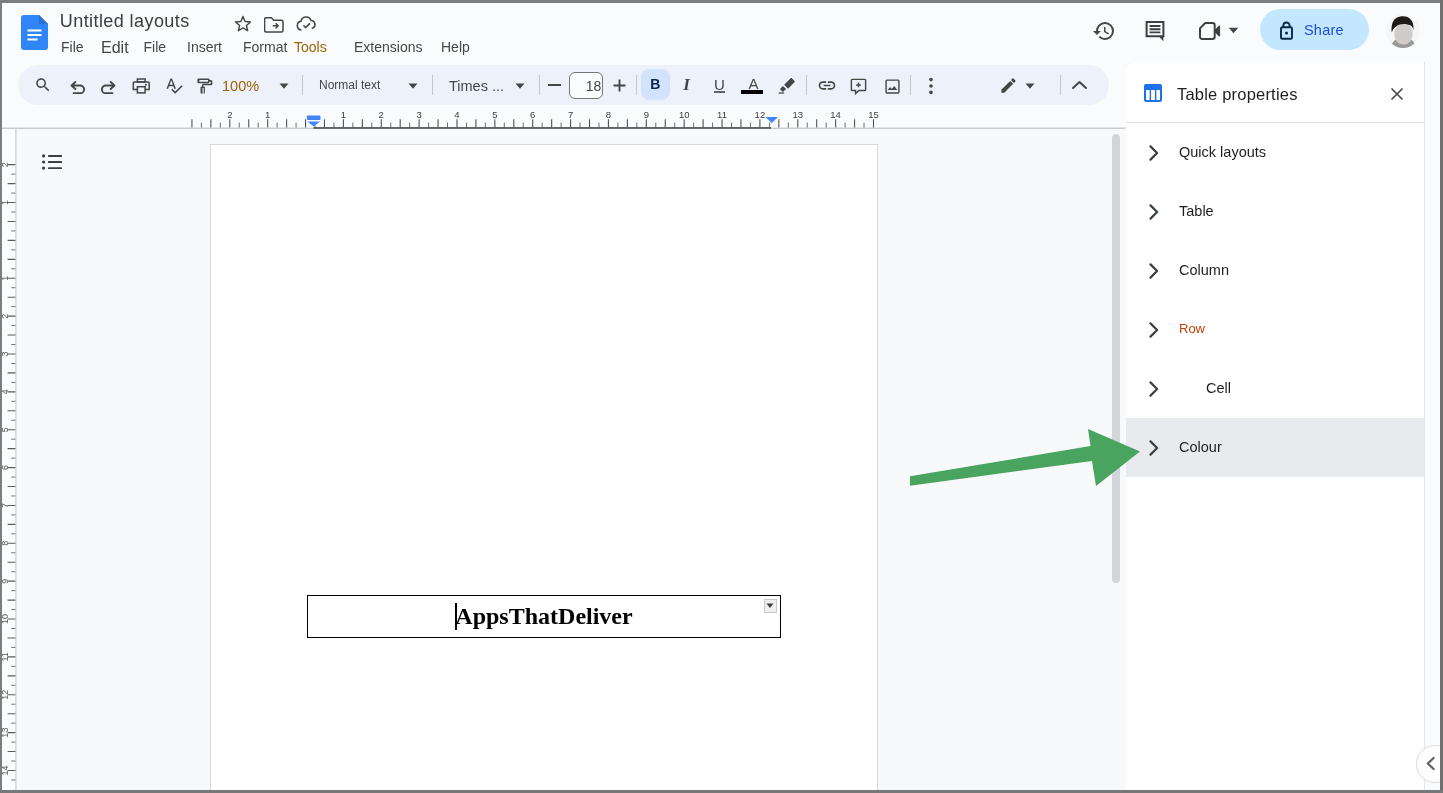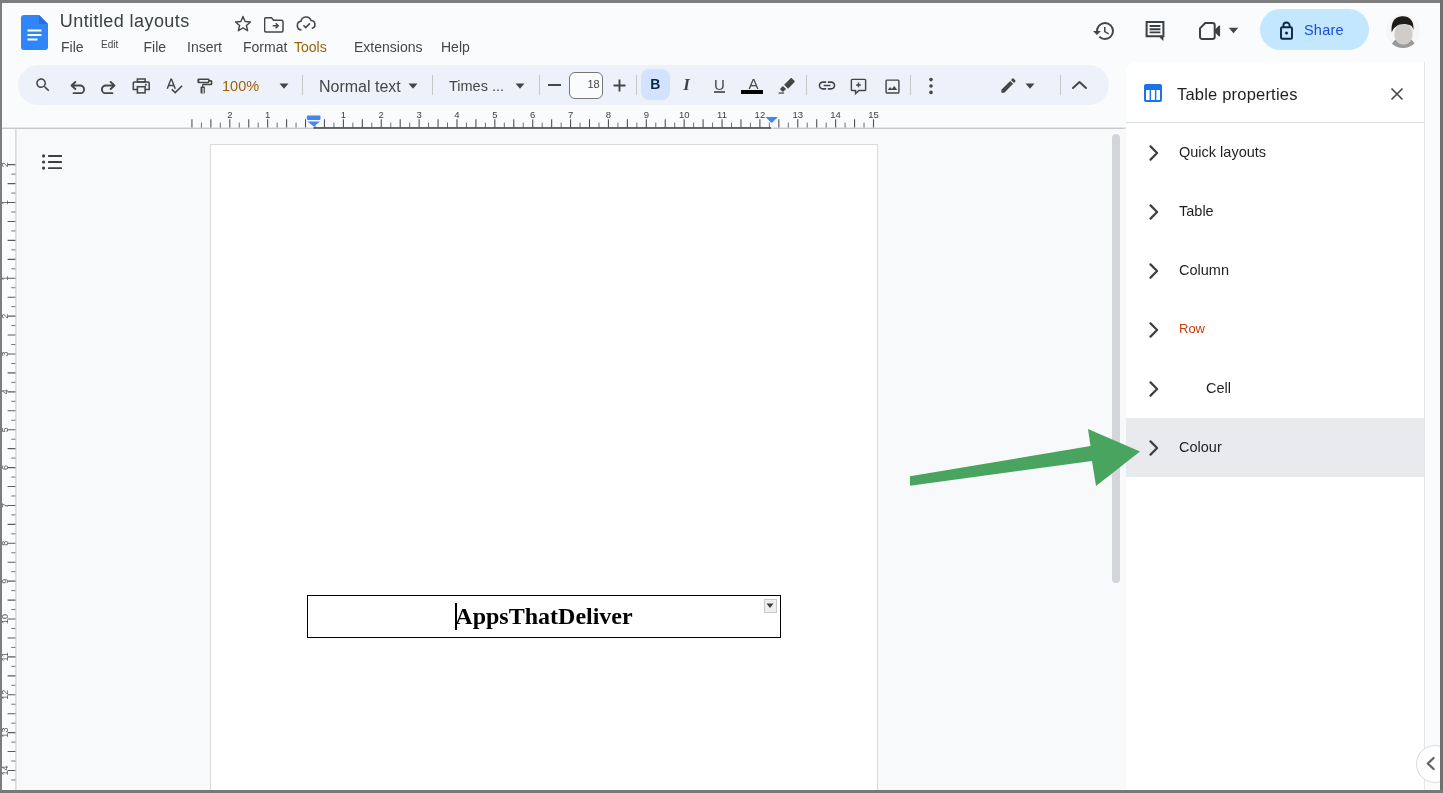--- a/index.html
+++ b/index.html
@@ -165,21 +165,21 @@
 <svg class="abs" style="left:264px;top:15.5px" width="20" height="17" viewBox="0 0 24 20">
   <path d="M2.5,2 h6.5 l2.5,2.8 h9.5 a1.8,1.8 0 0 1 1.8,1.8 v10.6 a1.8,1.8 0 0 1 -1.8,1.8 h-18.5 a1.8,1.8 0 0 1 -1.8,-1.8 v-13.4 a1.8,1.8 0 0 1 1.8,-1.8 z" fill="none" stroke="#444746" stroke-width="1.8"></path>
   <path d="M10.5,11.5 h6 M14,8.5 l3,3 -3,3" fill="none" stroke="#444746" stroke-width="1.8"></path>
 </svg>
 
 <svg class="abs" style="left:296px;top:16px" width="21" height="16" viewBox="0 0 24 18">
   <path d="M6.2,15.8 a5,5 0 0 1 -0.6,-9.9 a6,6 0 0 1 11.6,-0.9 a4.6,4.6 0 0 1 0.8,9.1" fill="none" stroke="#444746" stroke-width="1.8"></path>
   <path d="M8.5,10.5 l2.6,2.6 l4.8,-4.8" fill="none" stroke="#444746" stroke-width="1.8"></path>
 </svg>
 <div class="abs" style="left:61px;top:38.5px;font-size:14px;color:#444746">File</div>
-<div class="abs" style="left:101px;top:38.5px;font-size:10px;color:#444746">Edit</div>
+<div class="abs" style="left:101px;top:38.5px;font-size:16px;color:#444746">Edit</div>
 <div class="abs" style="left:143.5px;top:38.5px;font-size:14px;color:#444746">File</div>
 <div class="abs" style="left:187px;top:38.5px;font-size:14px;color:#444746">Insert</div>
 <div class="abs" style="left:243px;top:38.5px;font-size:14px;color:#444746">Format</div>
 <div class="abs" style="left:294px;top:38.5px;font-size:14px;color:#a16207">Tools</div>
 <div class="abs" style="left:354px;top:38.5px;font-size:14px;color:#444746">Extensions</div>
 <div class="abs" style="left:441px;top:38.5px;font-size:14px;color:#444746">Help</div>
 
 <svg class="abs" style="left:1092px;top:18.5px" width="24" height="24" viewBox="0 0 24 24">
     <path d="M13 3a9 9 0 0 0-9 9H1l3.89 3.89.07.14L9 12H6a7 7 0 1 1 7 7c-1.93 0-3.68-.79-4.94-2.06l-1.42 1.42A8.954 8.954 0 0 0 13 21a9 9 0 1 0 0-18zm-1 5v5l4.28 2.54.72-1.21-3.5-2.08V8z" fill="#444746"></path>
   </svg>
@@ -238,33 +238,33 @@
     <path d="M12.45 16h2.09L9.43 3H7.57L2.46 16h2.09l1.12-3h5.64l1.14 3zm-6.02-5L8.5 5.48 10.57 11H6.43zm15.16.59l-8.09 8.09L9.83 16l-1.41 1.41 5.09 5.09L23 13l-1.41-1.41z" fill="#444746"></path>
   </svg>
 <svg class="abs" style="left:195px;top:75.5px" width="19" height="20" viewBox="0 0 24 24">
     <path d="M17,2.5 a1.5,1.5 0 0 1 1.5,1.5 v0.5 h1.5 a2,2 0 0 1 2,2 v2.5 a2,2 0 0 1 -2,2 h-9.5 v1.5 h1 a1,1 0 0 1 1,1 v7 a1,1 0 0 1 -1,1 h-3.5 a1,1 0 0 1 -1,-1 v-7 a1,1 0 0 1 1,-1 h1 v-2 a1.5,1.5 0 0 1 1.5,-1.5 h9 a0.5,0.5 0 0 0 0.5,-0.5 v-1.5 a0.5,0.5 0 0 0 -0.5,-0.5 h-1.5 v0.5 a1.5,1.5 0 0 1 -1.5,1.5 h-12 a1.5,1.5 0 0 1 -1.5,-1.5 v-3 a1.5,1.5 0 0 1 1.5,-1.5 z M16.5,4.5 h-11 v2 h11 z M11,14.5 h-1.5 v6.5 h1.5 z" fill="#444746" fill-rule="evenodd"></path>
   </svg>
 <div class="abs" style="left:222px;top:77.5px;font-size:14.5px;color:#a16207">100%</div>
 <svg class="abs" style="left:279px;top:82.5px" width="10" height="6" viewBox="0 0 10 6">
     <path d="M0.5,0.5 h9 L5,5.8 Z" fill="#444746"></path>
   </svg>
 <div class="abs" style="left:302px;top:75px;width:1px;height:20px;background:#c4c7c5"></div>
-<div class="abs" style="left:319px;top:77.5px;font-size:16px;color:#444746">Normal text</div>
+<div class="abs" style="left:319px;top:77.5px;font-size:12px;color:#444746">Normal text</div>
 <svg class="abs" style="left:408px;top:82.5px" width="10" height="6" viewBox="0 0 10 6">
     <path d="M0.5,0.5 h9 L5,5.8 Z" fill="#444746"></path>
   </svg>
 <div class="abs" style="left:432px;top:75px;width:1px;height:20px;background:#c4c7c5"></div>
 <div class="abs" style="left:449px;top:77.5px;font-size:14.5px;color:#444746">Times ...</div>
 <svg class="abs" style="left:514.5px;top:82.5px" width="10" height="6" viewBox="0 0 10 6">
     <path d="M0.5,0.5 h9 L5,5.8 Z" fill="#444746"></path>
   </svg>
 <div class="abs" style="left:539px;top:75px;width:1px;height:20px;background:#c4c7c5"></div>
 <div class="abs" style="left:548px;top:84px;width:13px;height:1.9px;background:#444746"></div>
 <div class="abs" style="left:569px;top:71.5px;width:34px;height:27.5px;border:1px solid #747775;border-radius:6px;background:#f9fbfd"></div>
-<div class="abs" style="left:569px;top:78px;width:49px;text-align:center;font-size:11px;color:#444746">18</div>
+<div class="abs" style="left:569px;top:78px;width:49px;text-align:center;font-size:14px;color:#444746">18</div>
 <svg class="abs" style="left:612px;top:78px" width="15" height="15" viewBox="0 0 15 15">
     <path d="M7.5,1.5 V13.5 M1.5,7.5 H13.5" stroke="#444746" stroke-width="1.9"></path>
   </svg>
 <div class="abs" style="left:636px;top:75px;width:1px;height:20px;background:#c4c7c5"></div>
 <div class="abs" style="left:640.5px;top:69px;width:29.5px;height:31px;border-radius:8px;background:#d3e3fd"></div>
 <div class="abs" style="left:640.5px;top:69px;width:29.5px;height:31px;line-height:31px;text-align:center;font-size:14px;font-weight:bold;color:#062550">B</div>
 <div class="abs" style="left:675px;top:69px;width:23px;height:31px;line-height:31px;text-align:center;font-size:17px;font-style:italic;font-weight:bold;color:#3f4347;font-family:'Liberation Serif',serif">I</div>
 <div class="abs" style="left:708px;top:69px;width:23px;height:31px;line-height:31px;text-align:center;font-size:15px;color:#444746">U</div>
 <div class="abs" style="left:714px;top:90.8px;width:11px;height:2.1px;background:#5f6368"></div>
 <div class="abs" style="left:742px;top:68px;width:23px;height:31px;line-height:31px;text-align:center;font-size:15px;color:#444746">A</div>

